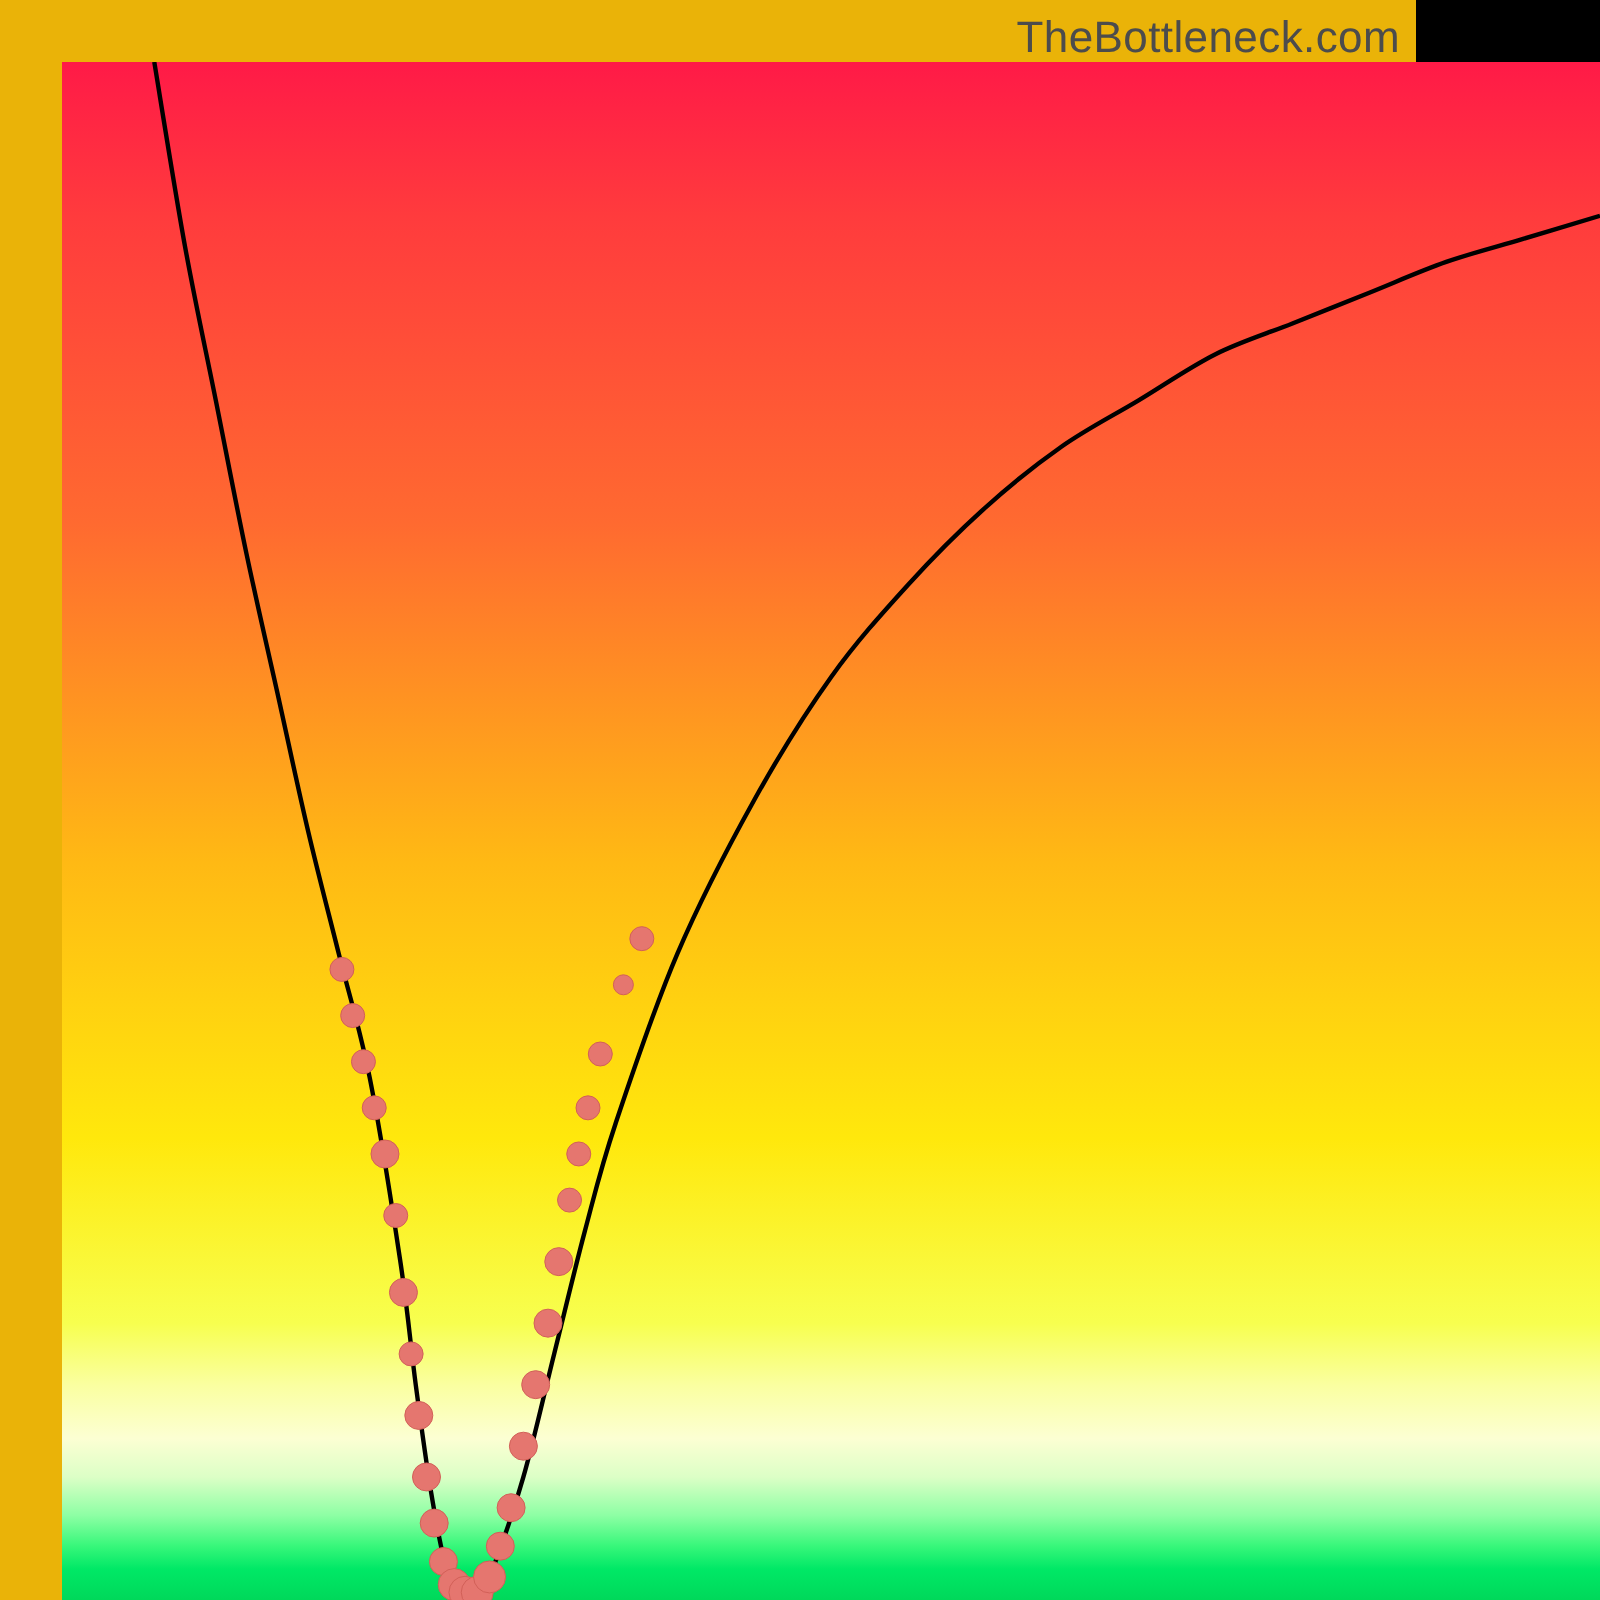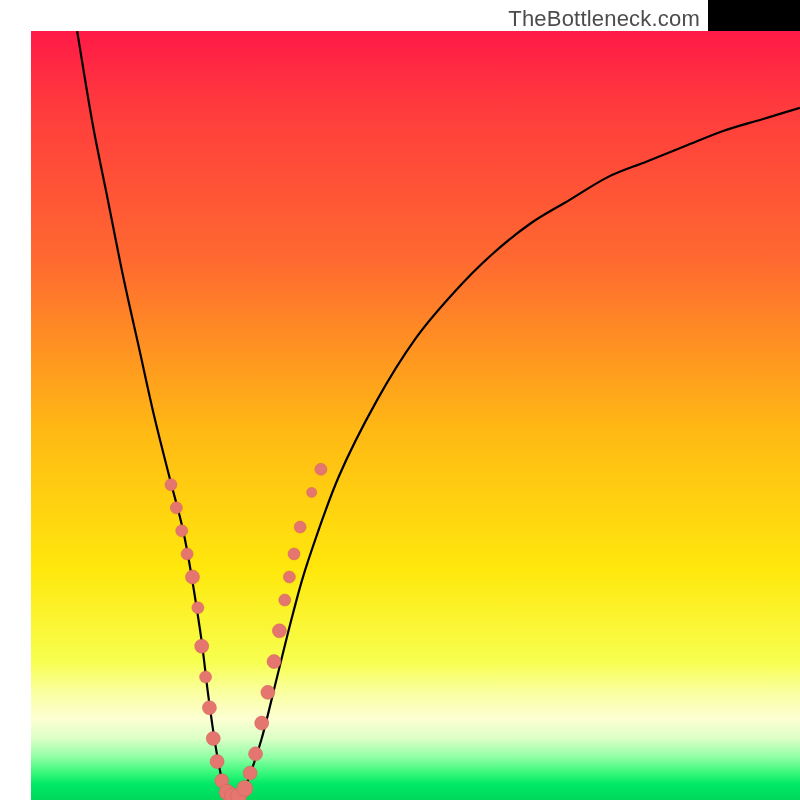--- a/index.html
+++ b/index.html
@@ -8,21 +8,21 @@
     width: 800px;
     height: 800px;
     overflow: hidden;
     background: #000;
     font-family: Arial, Helvetica, sans-serif;
   }
   .frame {
     position: relative;
     width: 708px;
     height: 800px;
-    background: #ffffff;
+    background: #eab308;
   }
   .plot-area {
     position: absolute;
     left: 31px;
     top: 31px;
     width: 769px;
     height: 769px;
     
     background: linear-gradient(
       to bottom,

